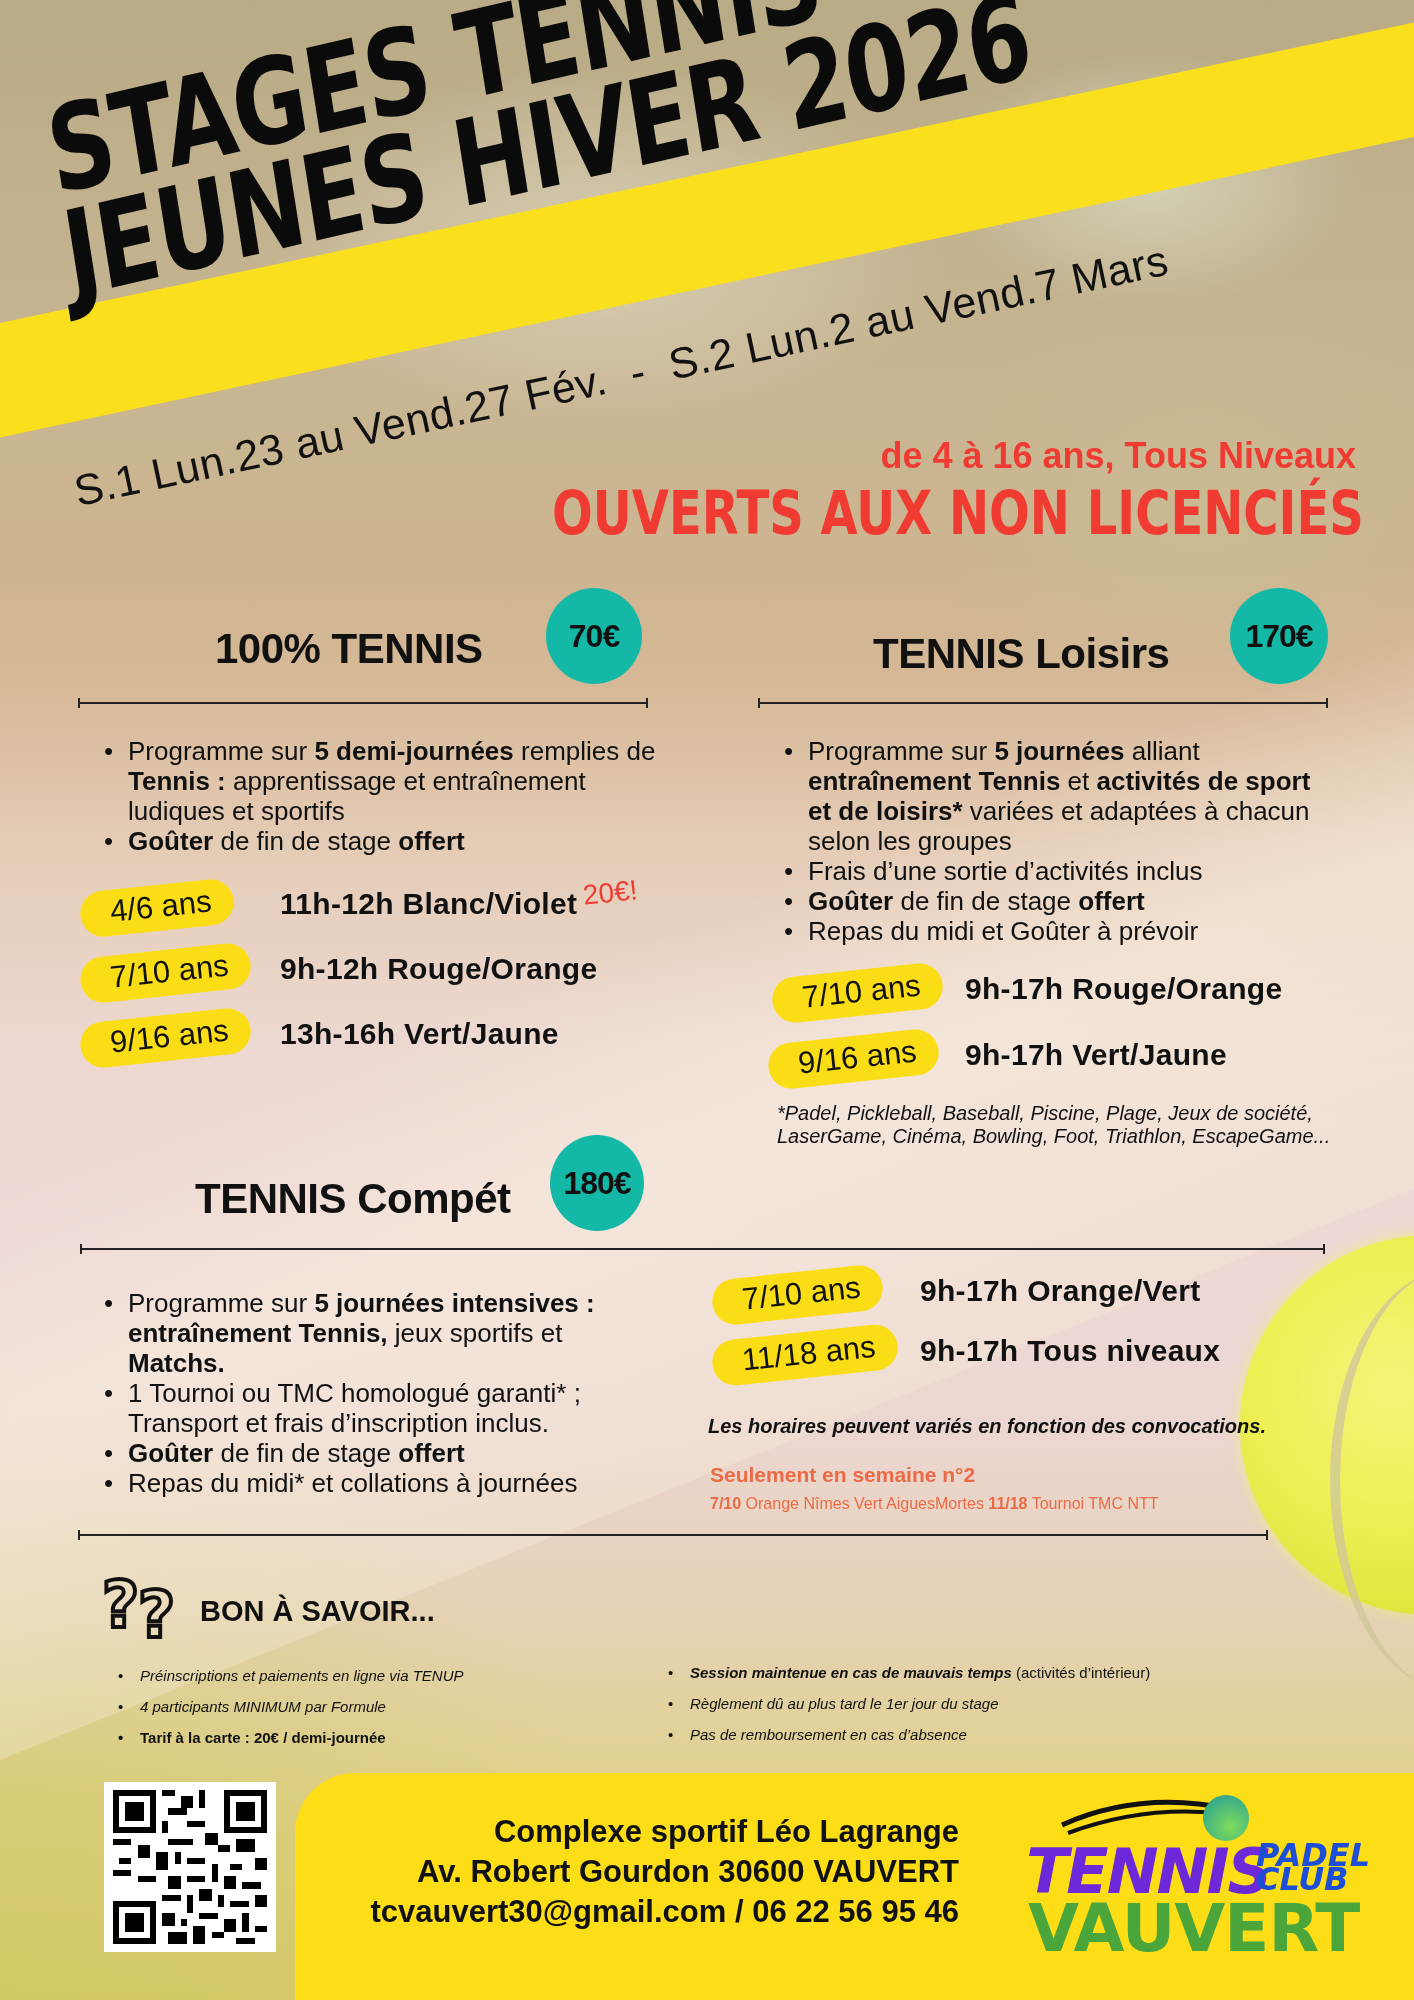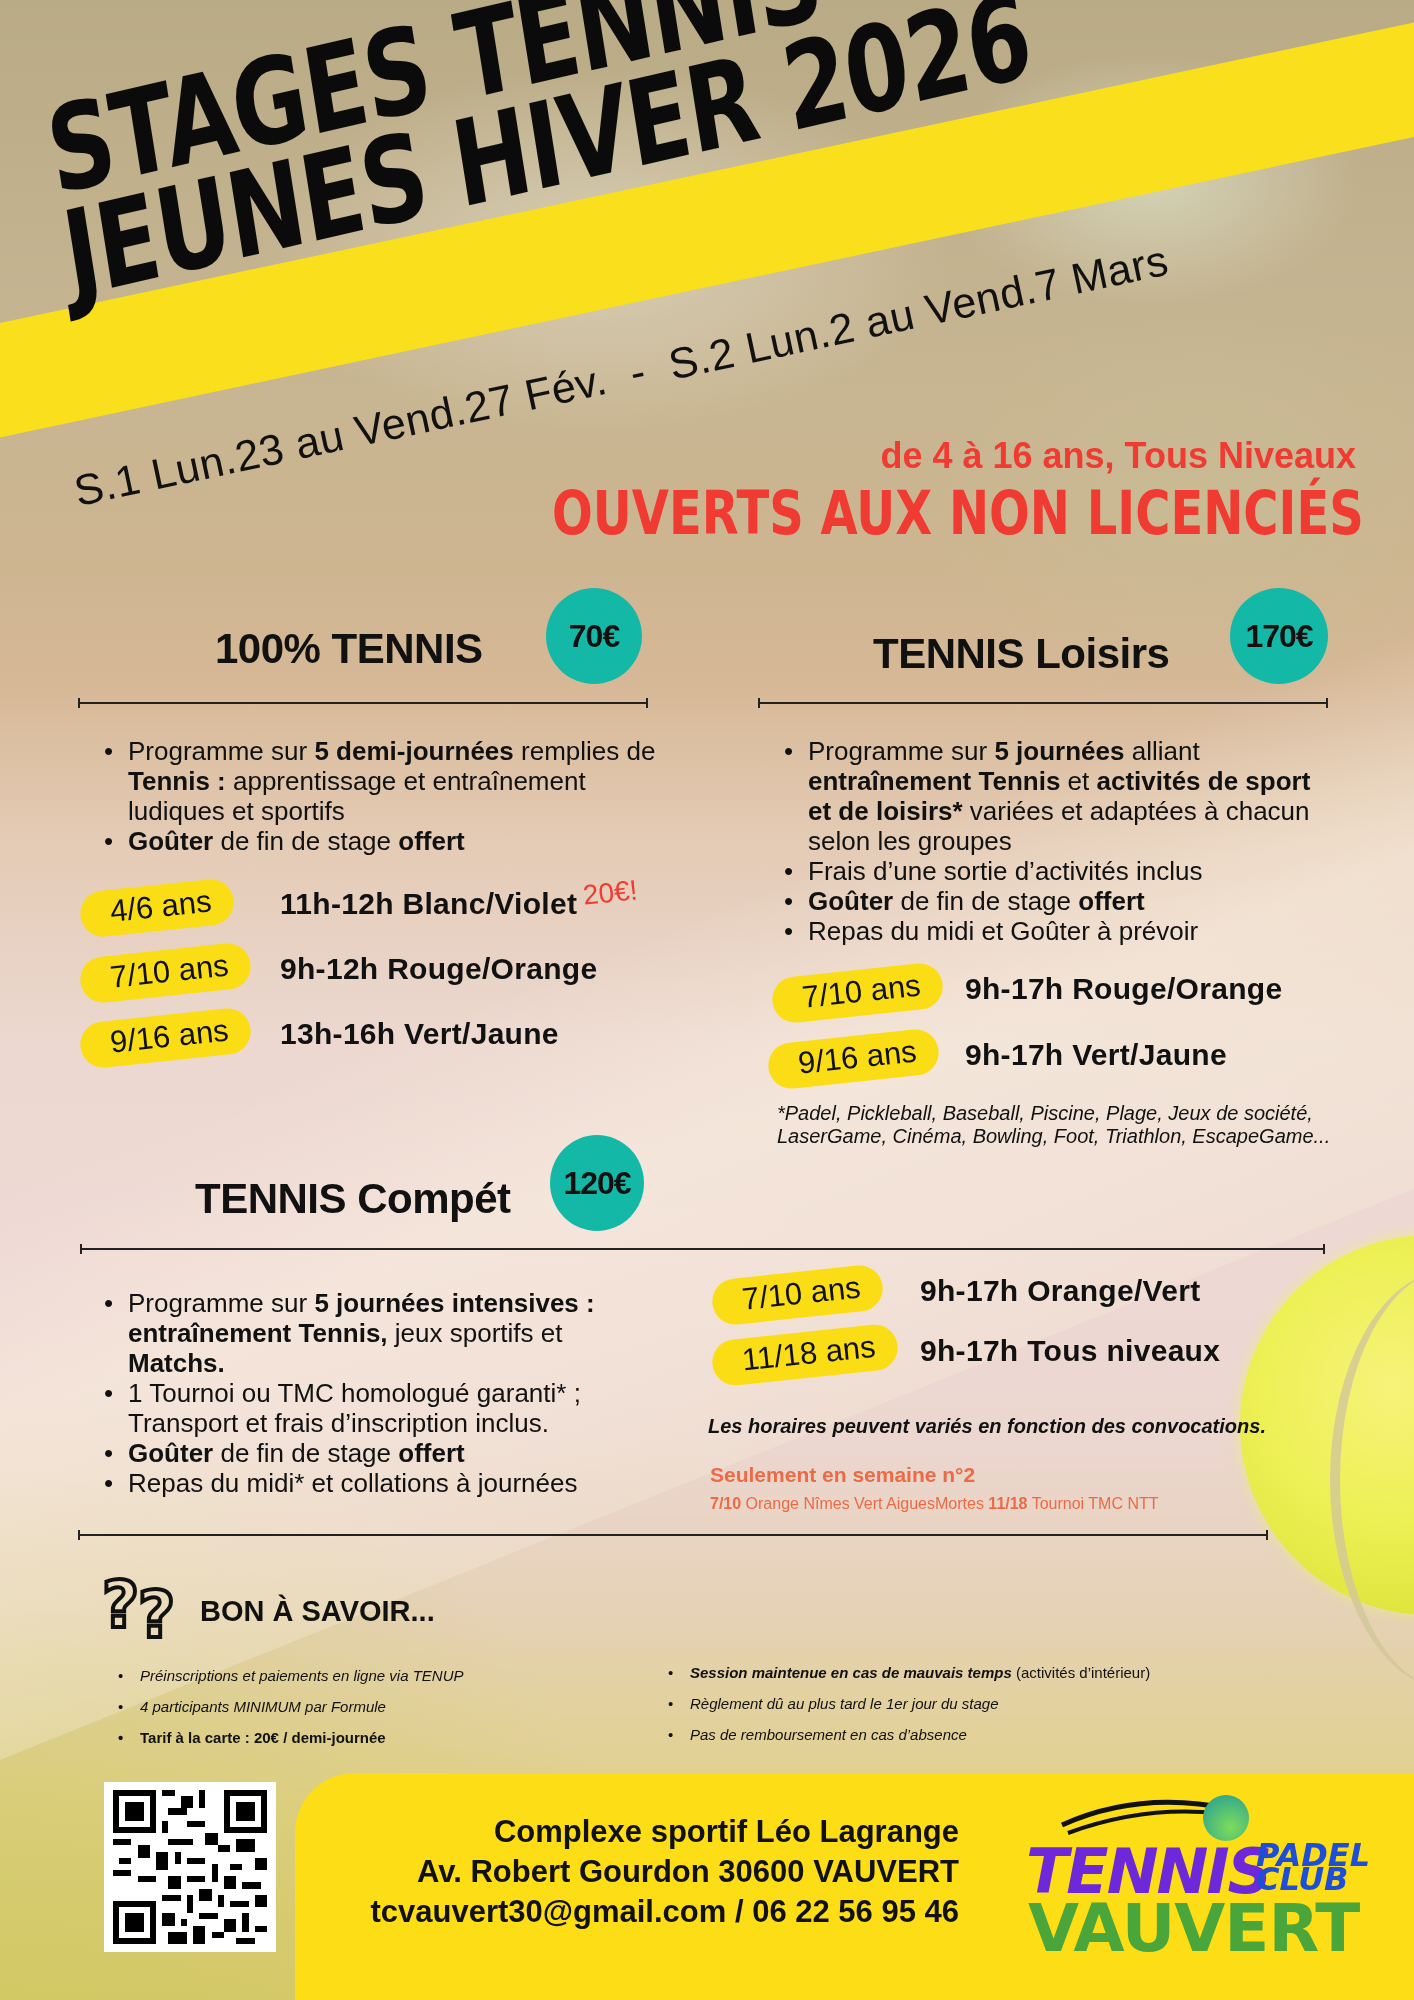--- a/index.html
+++ b/index.html
@@ -168,21 +168,21 @@
     <div class="row" style="left: 768px; top: 1036px;">
       <span class="pill">9/16 ans</span>
     </div>
     <div class="row" style="left: 965px; top: 1038px;">
       <span class="sched">9h-17h Vert/Jaune</span>
     </div>
   </div>
 <div class="foot-note" style="left:777px; top:1102px; width:580px;">*Padel, Pickleball, Baseball, Piscine, Plage, Jeux de société, LaserGame, Cinéma, Bowling, Foot, Triathlon, EscapeGame...</div>
 
 <div class="sec-title" style="left:195px; top:1175px;">TENNIS Compét</div>
-<div class="price" style="left:550px; top:1135px; width:94px; height:96px;">120€</div>
+<div class="price" style="left:550px; top:1135px; width:94px; height:96px;">180€</div>
 <div class="rule" style="left:80px; top:1248px; width:1245px;"></div>
 <ul class="bul" id="bul2" style="left:98px; top:1288px; width:560px;">
     <li><span>Programme sur </span><b>5 journées intensives : entraînement Tennis,</b><span> jeux sportifs et </span><b>Matchs.</b></li>
     <li><span>1 Tournoi ou TMC homologué garanti* ; Transport et frais d’inscription inclus.</span></li>
     <li><b>Goûter</b><span> de fin de stage </span><b>offert</b></li>
     <li><span>Repas du midi* et collations à journées</span></li>
   </ul>
 <div id="groups2">
     <div class="row" style="left: 712px; top: 1272px;">
       <span class="pill">7/10 ans</span>

